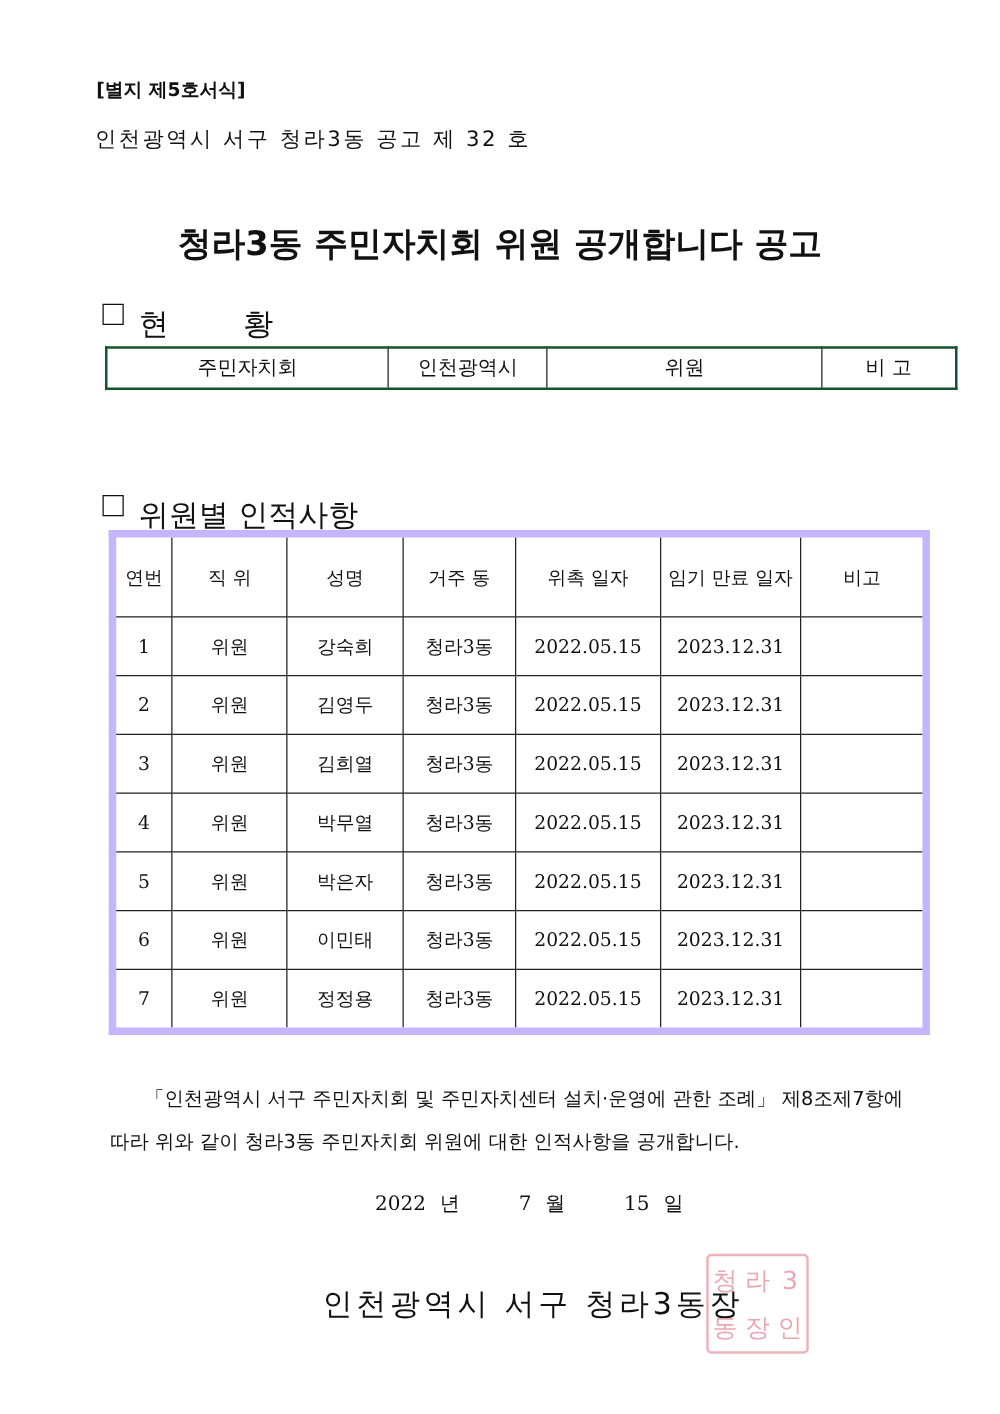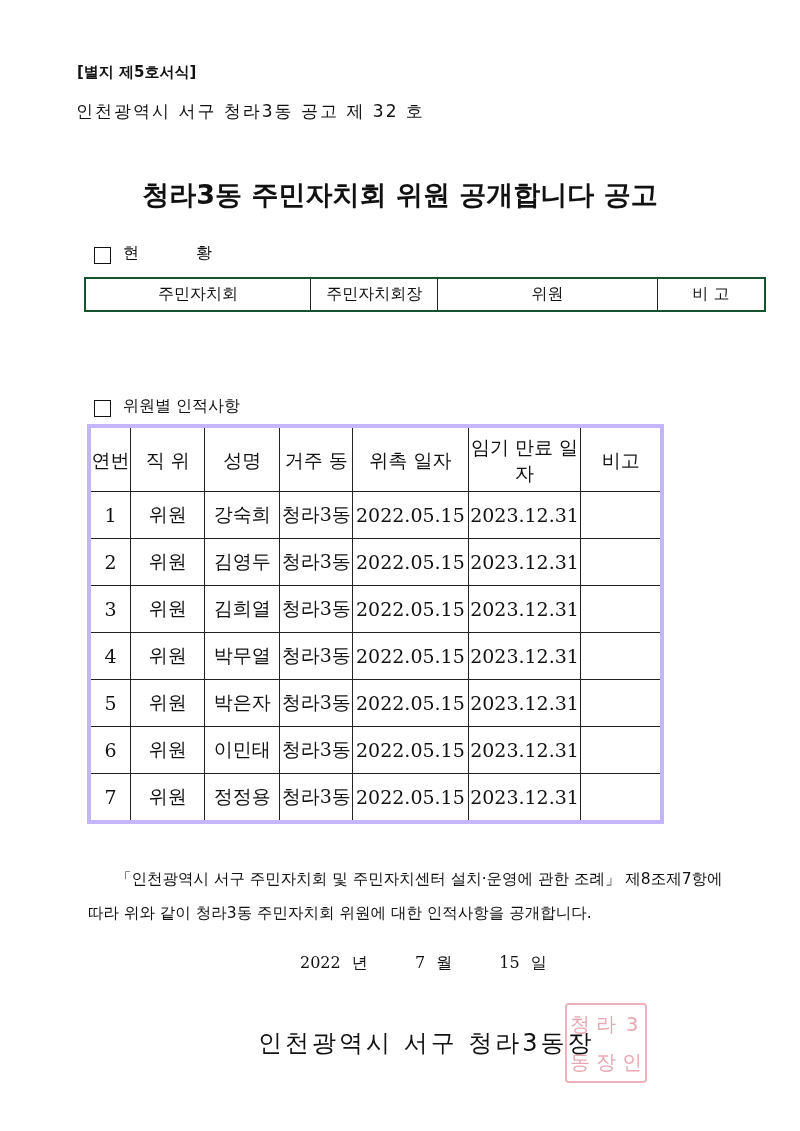--- a/index.html
+++ b/index.html
@@ -1,31 +1,31 @@
 <!DOCTYPE html>
 <html><head>
   <meta charset="utf-8">
   <style>
     html, body { margin: 0; padding: 0; background: #ffffff; }
     body { width: 800px; height: 1131px; position: relative; overflow: hidden; color: #111; font-family: "DejaVu Sans", "Liberation Sans", sans-serif; }
     .abs { position: absolute; }
     .form-label { left: 77px; top: 63px; font-size: 15px; font-weight: bold; letter-spacing: 0px; }
     .notice-no { left: 76px; top: 100px; font-size: 17px; letter-spacing: 2px; }
     .title { left: 0; width: 800px; top: 177px; text-align: center; font-size: 27px; font-weight: bold; letter-spacing: 0px; }
-    .sec { font-size: 16px; display: flex; align-items: flex-end; margin-left: 12px; }
+    .sec { font-size: 24px; display: flex; align-items: flex-start; }
     .sec .box { width: 15px; height: 15px; border: 1.5px solid #111; margin-right: 12px; display: inline-block; }
     .sec1 { left: 82px; top: 243px; }
     .sec1 .lbl { letter-spacing: 26px; }
     .sec2 { left: 82px; top: 396px; }
     table { border-collapse: collapse; position: absolute; font-family: "DejaVu Serif", "Liberation Serif", serif; }
     td, th { border: 1px solid #222; text-align: center; font-weight: normal; padding: 0; }
     .t1 { left: 84px; top: 277px; width: 682px; border: 2px solid #14532d; font-size: 16px; }
     .t1 th { height: 31px; font-family: "DejaVu Sans", "Liberation Sans", sans-serif; }
     .t1 td { height: 42px; }
-    .t2 { left: 87px; top: 424px; width: 577px; border: 4px solid #c4b5fd; font-size: 19px; }
+    .t2 { left: 87px; top: 424px; width: 657px; border: 6px solid #c4b5fd; font-size: 15px; }
     .t2 th { height: 63px; font-family: "DejaVu Sans", "Liberation Sans", sans-serif; line-height: 26px; }
     .t2 td { height: 46px; }
     .body-text { left: 88px; top: 862px; width: 690px; font-size: 15.5px; line-height: 34px; letter-spacing: 0px; }
     .body-text .l1 { padding-left: 28px; display: block; }
     .date { left: 300px; top: 953px; font-size: 16px; font-family: "DejaVu Serif", "Liberation Serif", serif; }
     .date span { display: inline-block; }
     .signer { left: 258px; top: 1027px; font-size: 24px; letter-spacing: 3px; }
     .seal { left: 565px; top: 1003px; width: 78px; height: 76px; border: 2px solid #e59aa4; border-radius: 4px; color: #e48a97; font-size: 20px; display: grid; grid-template-columns: 1fr 1fr 1fr; grid-template-rows: 1fr 1fr; align-items: center; justify-items: center; opacity: 0.75; }
   </style>
 </head>
@@ -44,21 +44,21 @@
 <table class="t1">
   <colgroup>
       <col style="width:226px">
       <col style="width:128px">
       <col style="width:220px">
       <col style="width:108px">
     </colgroup>
   <tbody>
       <tr>
     <th>주민자치회</th>
-    <th>주민자치회장</th>
+    <th>인천광역시</th>
     <th>위원</th>
     <th>비 고</th>
   </tr>
 </tbody>
   </table>
 
 <div class="abs sec sec2">
   <span class="box"></span>
   <span class="lbl">위원별 인적사항</span>
 </div>

